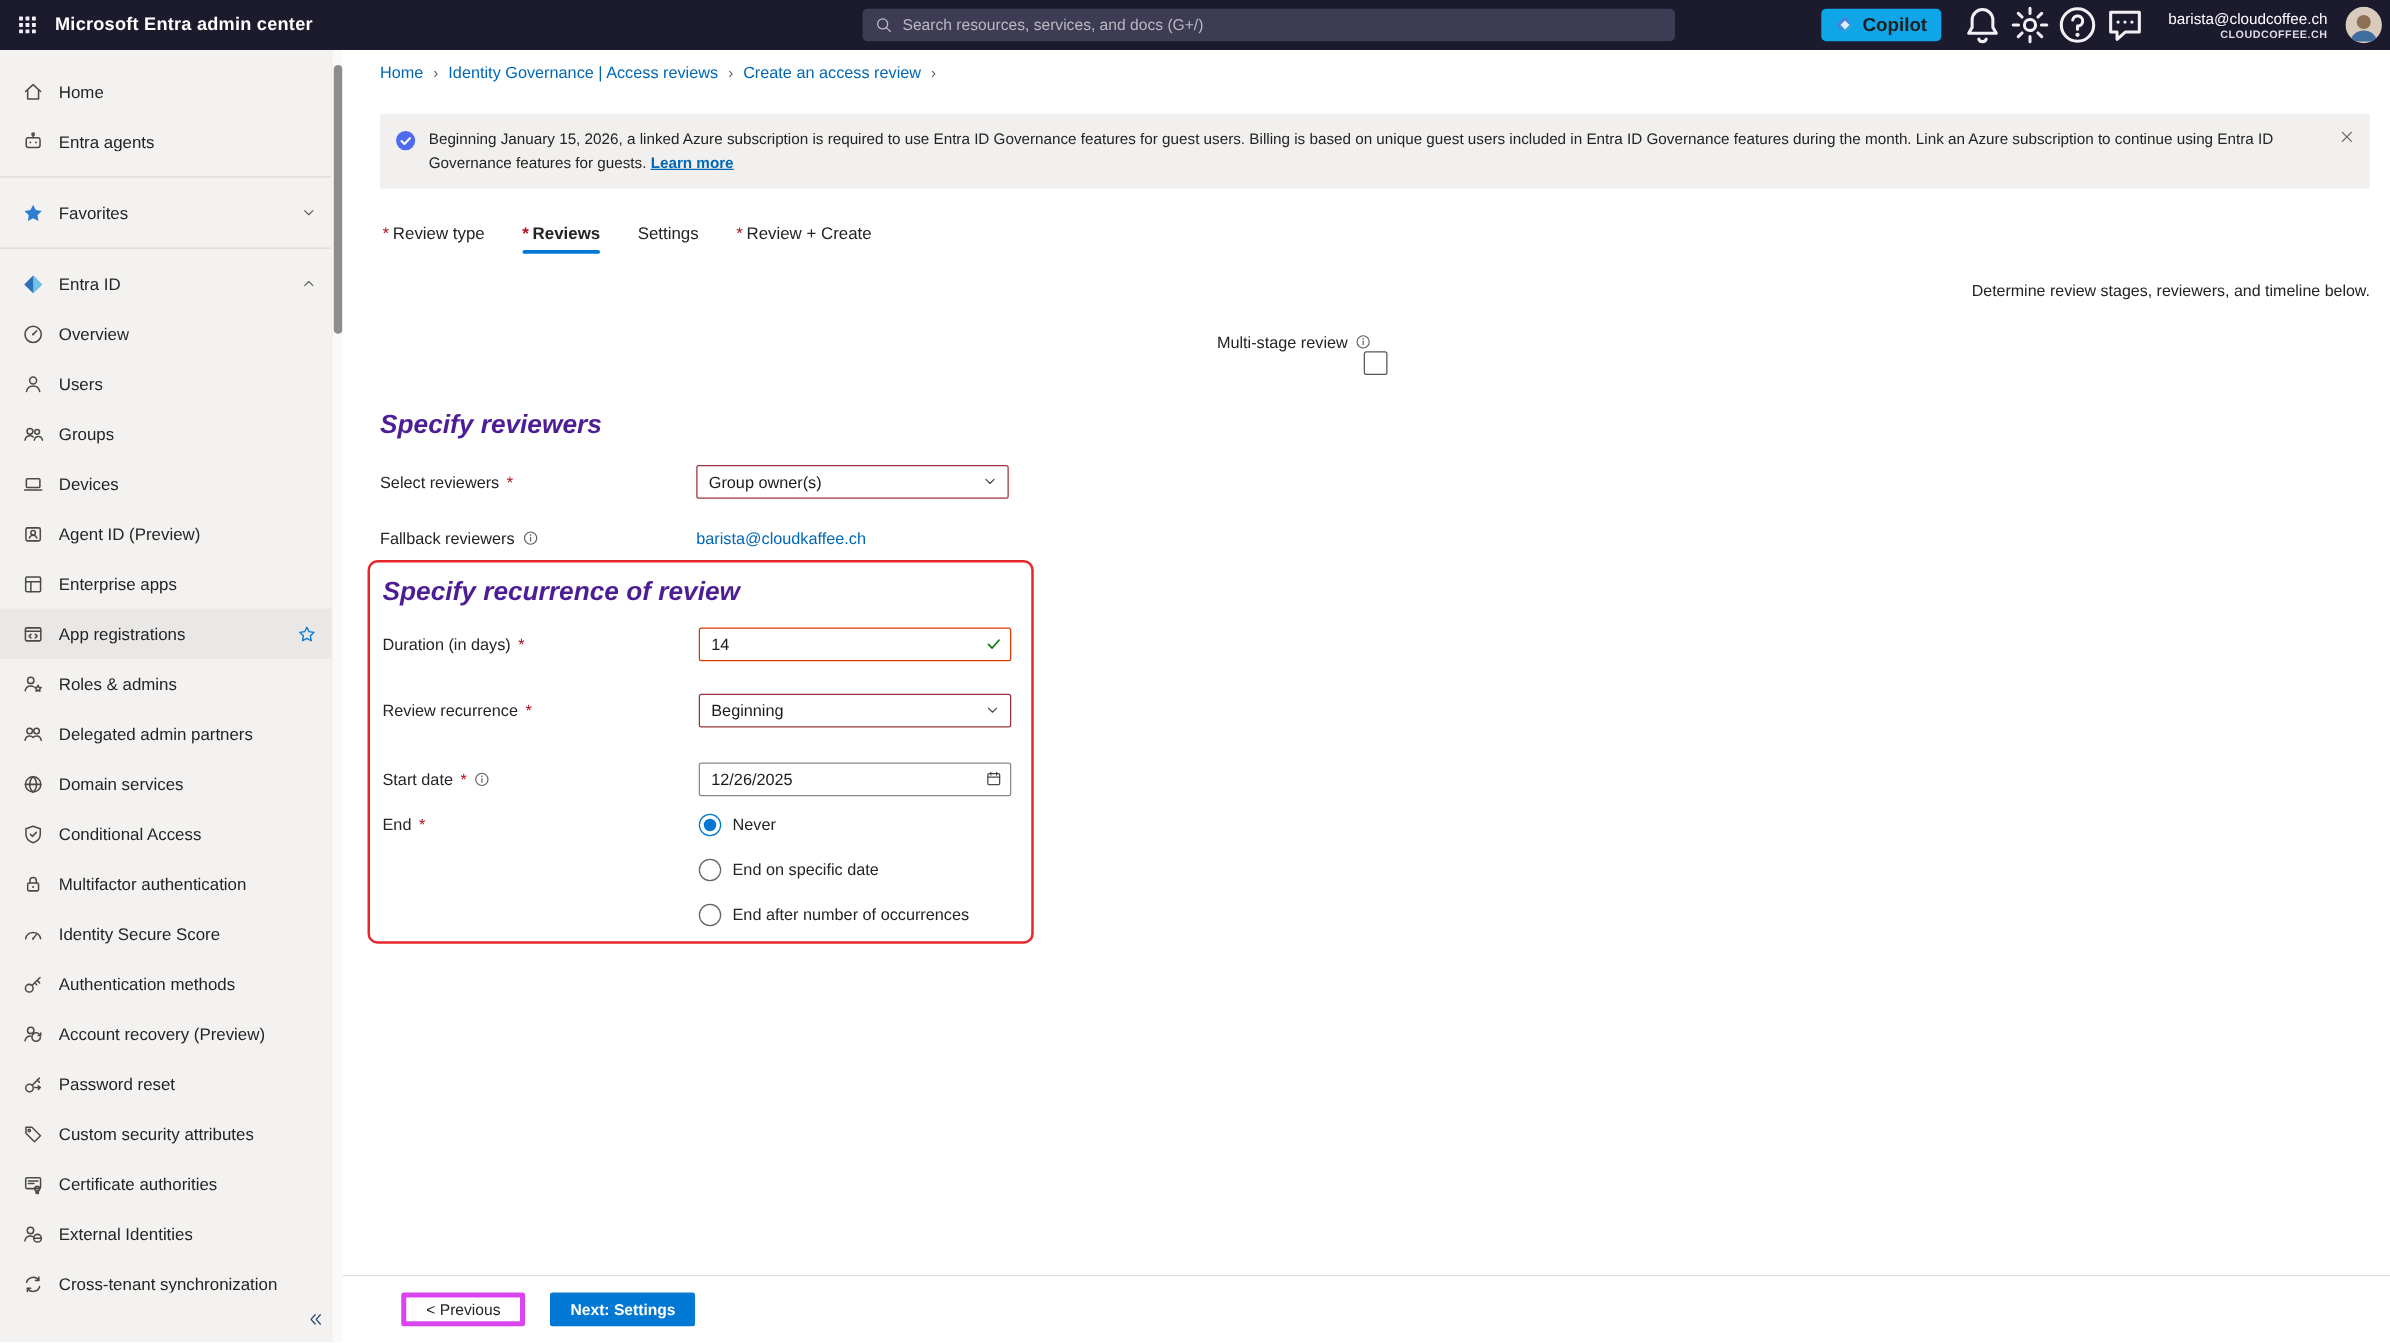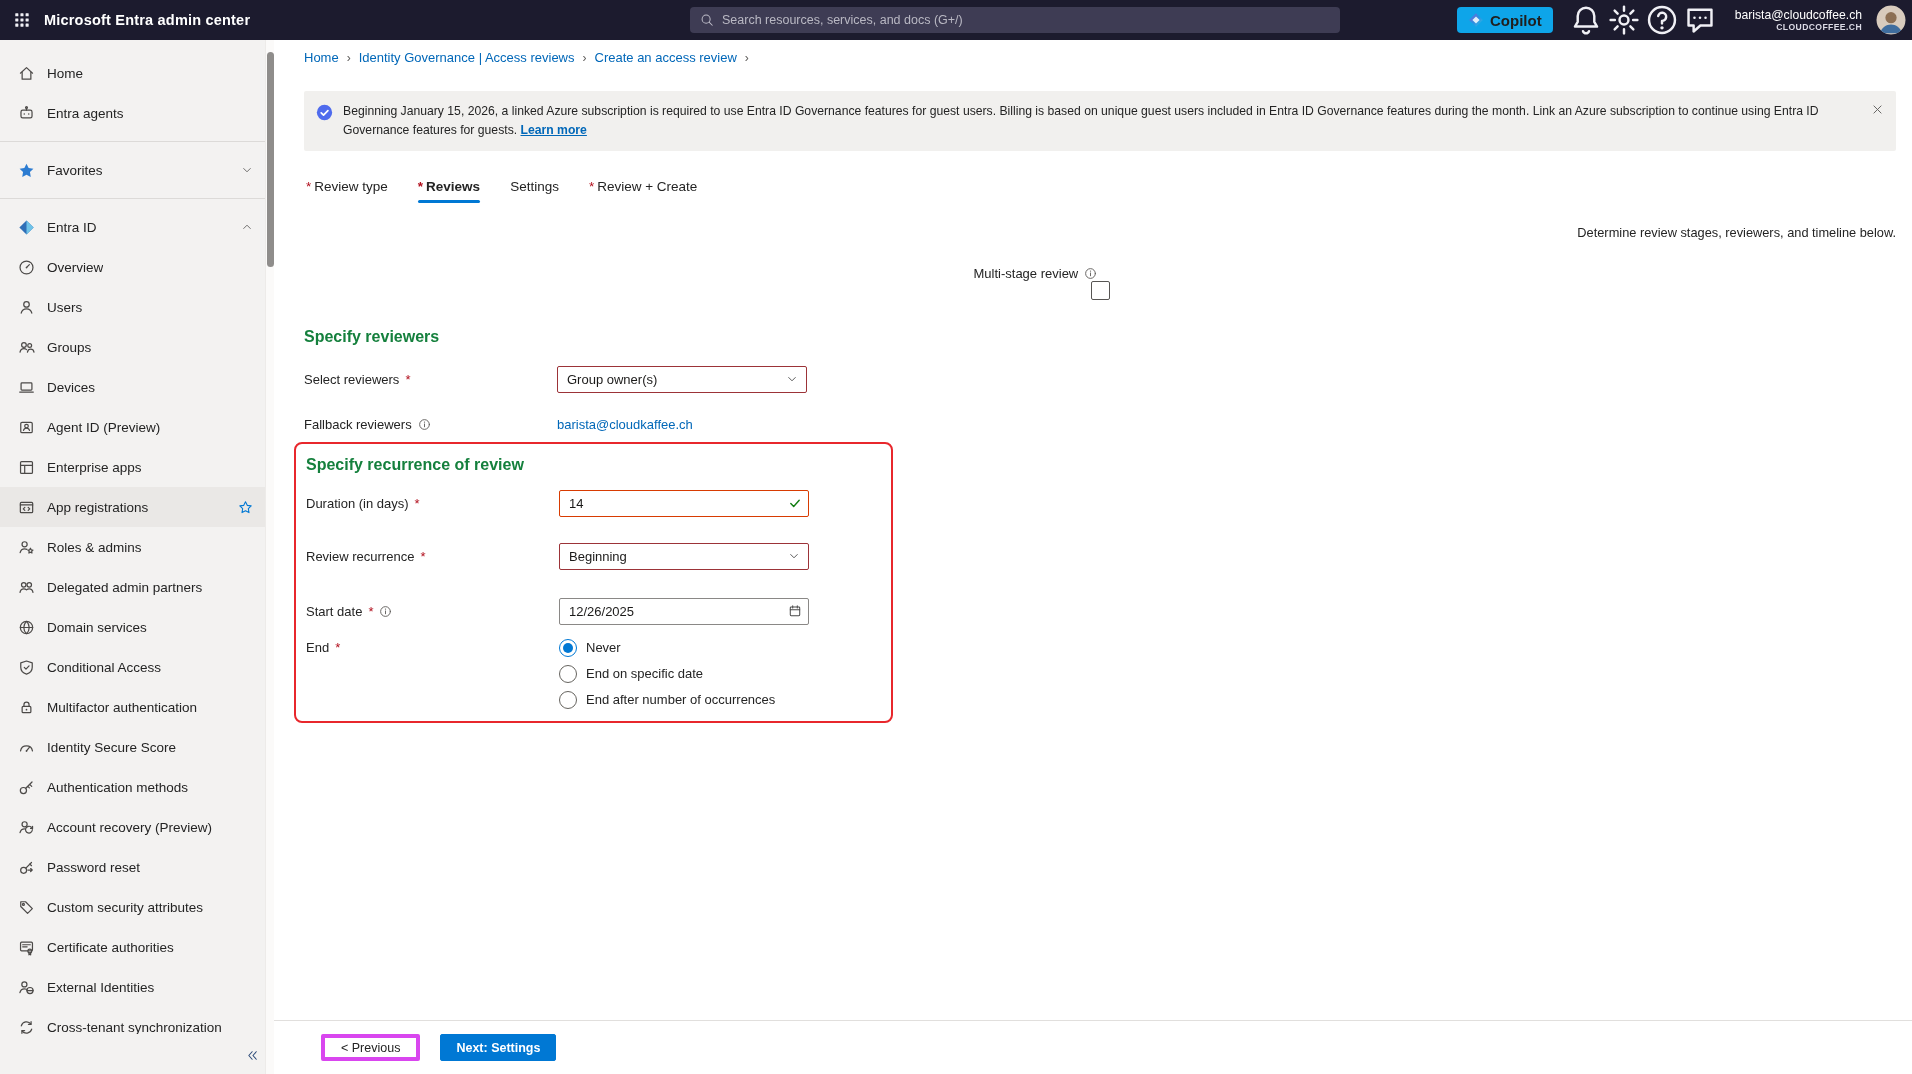--- a/index.html
+++ b/index.html
@@ -80,44 +80,44 @@
 
   .intro{margin-top:22px;font-size:12.8px;color:#242424;text-align:right;}
 
   .form-row{display:flex;align-items:center;}
   .f-label{width:253px;flex:none;font-size:13px;color:#242424;display:flex;align-items:center;gap:6px;}
   .req-mark{color:var(--required);}
   .info{color:#605e5c;cursor:pointer;}
   .row-multistage{margin-top:26px;flex-direction:column;}
   .checkbox{width:19px;height:19px;border:1px solid #575553;border-radius:2px;background:#fff;cursor:pointer;flex:none;}
 
-  .sec-heading{margin-top:28px;font-size:16px;font-weight:700;color:#15803d;}
+  .sec-heading{margin-top:28px;font-size:21px;font-weight:700;color:#4c1d95;font-style:italic;}
   .sec-heading.inbox{margin-top:0;}
 
   .row-select{margin-top:20px;}
   .row-fallback{margin-top:24px;}
   .link{color:var(--link);font-size:13px;text-decoration:none;cursor:pointer;}
 
   .dropdown{width:250px;height:27px;background:#fff;border:1px solid #9c3338;border-radius:2px;display:flex;align-items:center;justify-content:space-between;padding:0 8px 0 9px;font-size:13px;color:#1b1a19;cursor:pointer;}
   .dd-chev{color:#424242;}
 
-  .highlight-box{margin:10px 18px 0 -10px;width:599px;border:2.5px solid var(--highlight);border-radius:8px;padding:12px 10px 12px 10px;}
+  .highlight-box{margin:10px 18px 0 -10px;width:533px;border:2.5px solid var(--highlight);border-radius:8px;padding:12px 10px 12px 10px;}
   .row-duration{margin-top:16px;}
   .row-recurrence{margin-top:26px;}
   .row-start{margin-top:28px;}
   .row-end{margin-top:14px;align-items:flex-start;}
   .row-end .f-label{margin-top:1px;}
 
   .textfield{position:relative;width:250px;height:27px;}
   .textfield input{width:100%;height:100%;border:1px solid #8a8886;border-radius:2px;padding:0 28px 0 9px;font-size:13px;color:#1b1a19;outline:none;background:#fff;}
   .textfield.warn input{border-color:#d83b01;}
   .textfield .tick{position:absolute;right:7px;top:50%;transform:translateY(-50%);color:var(--success);}
   .textfield .cal{position:absolute;right:7px;top:50%;transform:translateY(-50%);color:#4a4a4a;cursor:pointer;}
 
-  .radio-group{display:flex;flex-direction:column;gap:8px;}
+  .radio-group{display:flex;flex-direction:column;gap:18px;}
   .radio-row{display:flex;align-items:center;gap:9px;font-size:13px;cursor:pointer;}
   .radio{width:18px;height:18px;border:1px solid #66645f;border-radius:50%;background:#fff;position:relative;flex:none;}
   .radio-row.selected .radio{border-color:var(--accent);}
   .radio-row.selected .radio::after{content:"";position:absolute;inset:3px;border-radius:50%;background:var(--accent);}
   .radio-label{color:#242424;}
 
   .footer{position:absolute;left:0;right:0;bottom:0;height:54px;background:#fff;border-top:1px solid #e1dfdd;display:flex;align-items:center;padding-left:47px;}
   .btn-secondary{height:27px;padding:0 16px;background:#fff;border:4px solid #d946ef;border-radius:2px;font-size:12.5px;color:#242424;}
   .btn-primary{height:27px;padding:0 15px;background:var(--accent);border:1px solid var(--accent);border-radius:2px;font-size:12.5px;font-weight:600;color:#fff;margin-left:20px;}
 </style>

